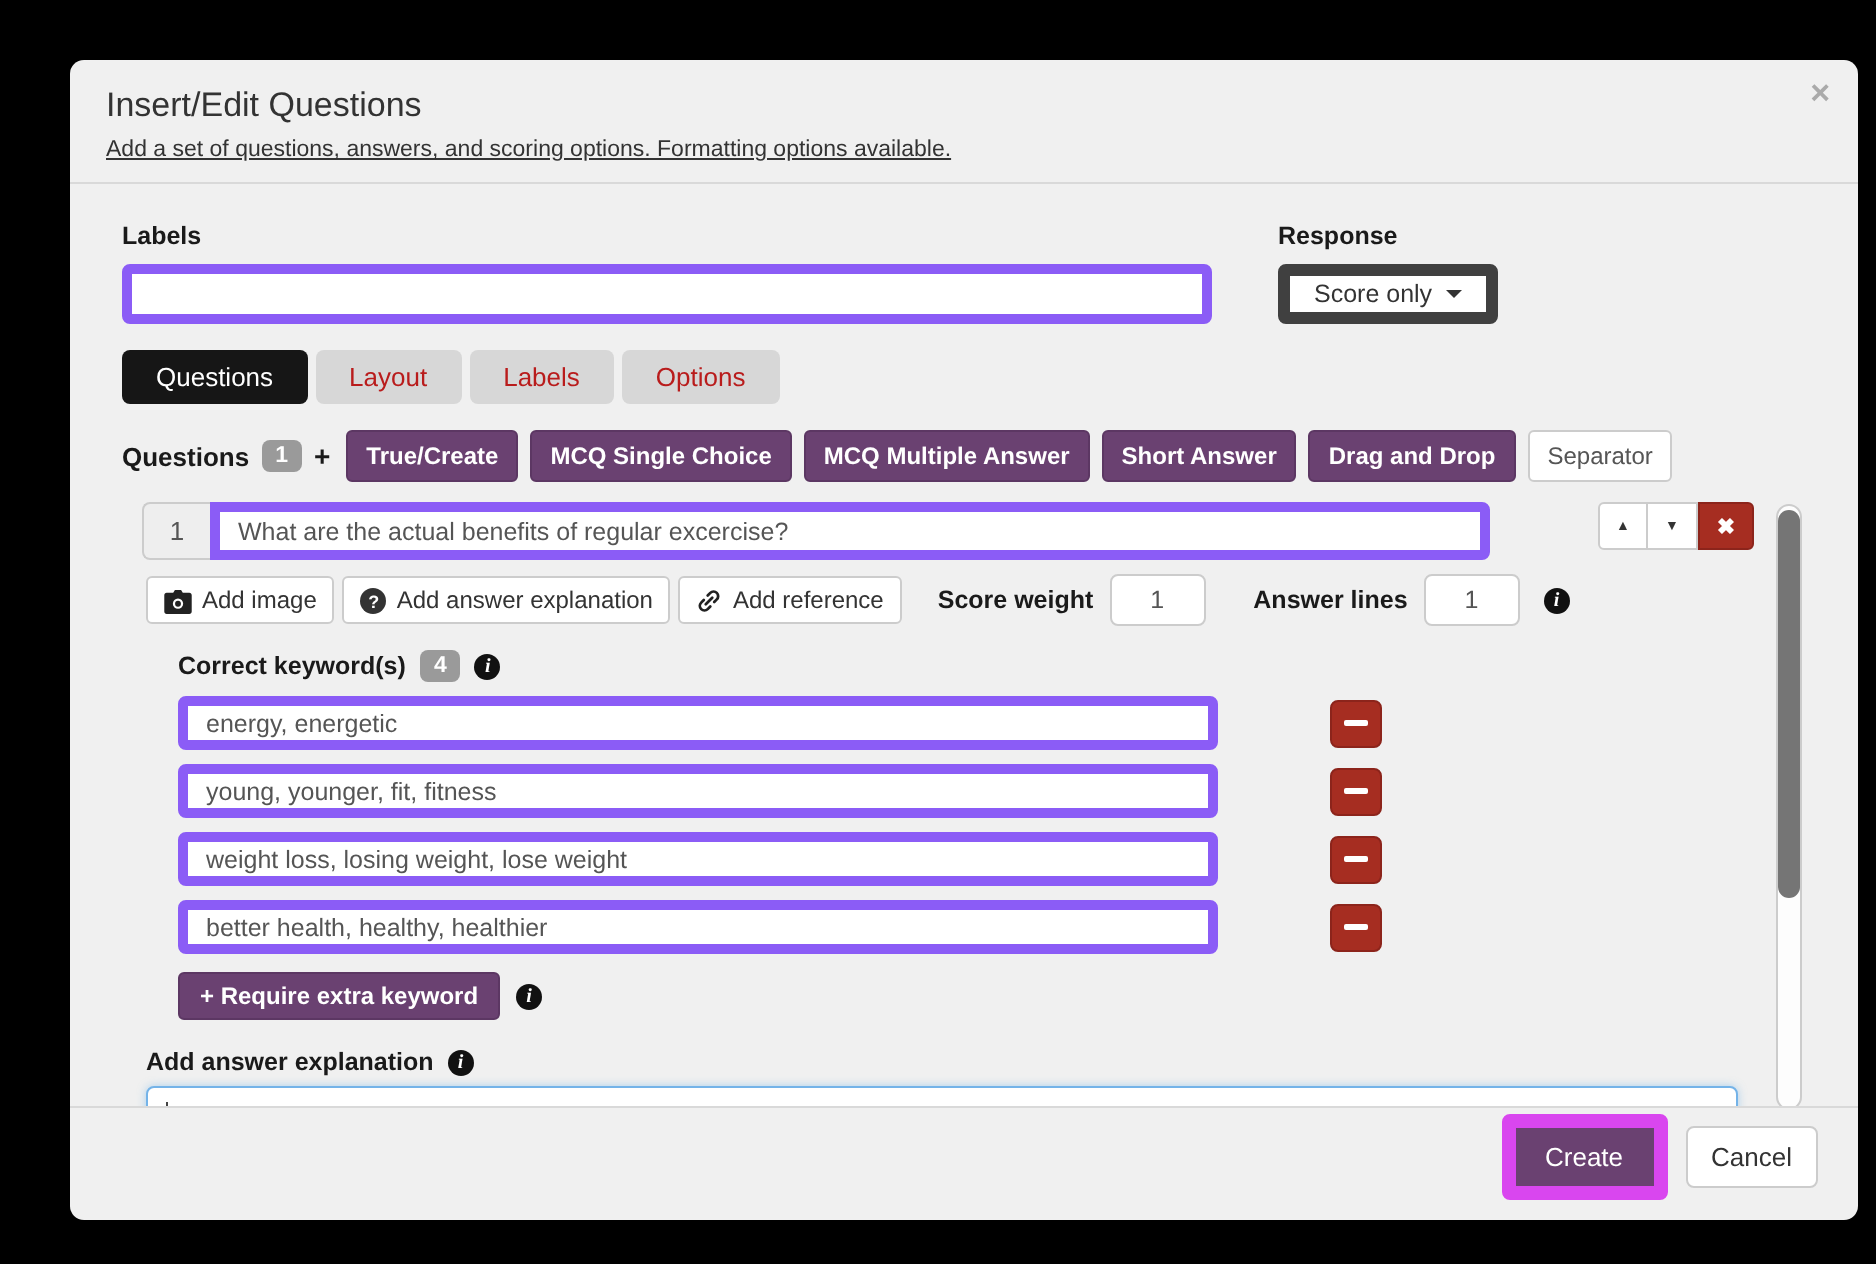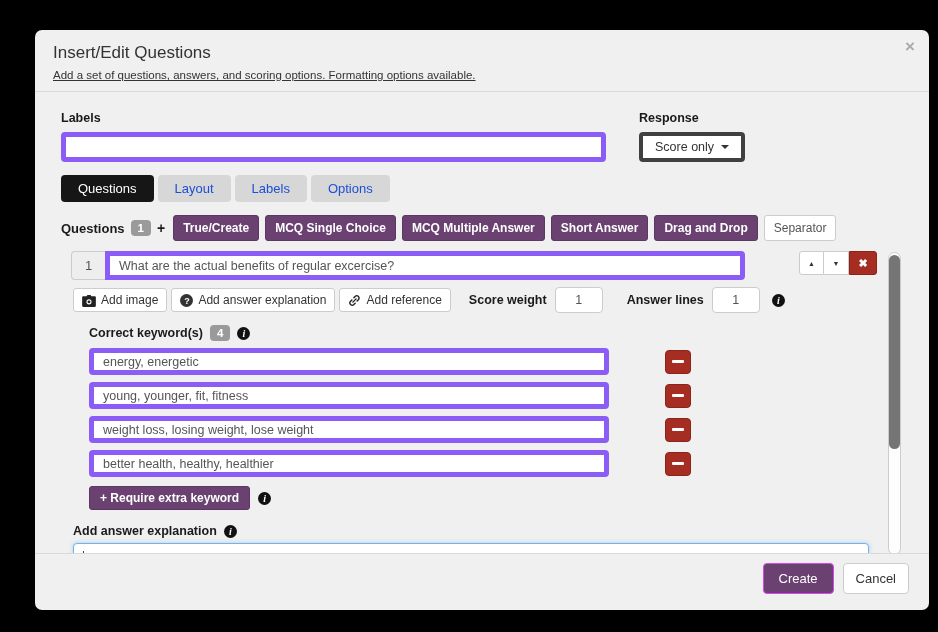--- a/index.html
+++ b/index.html
@@ -17,27 +17,27 @@
 
   
   .modal-body { flex:1 1 auto; padding:19px 26px 0 26px; position:relative; overflow:hidden; }
 
   .row1 { display:flex; }
   .col-title { width:545px; }
   .col-response { margin-left:33px; }
   .field-label { font-size:12.5px; font-weight:700; color:#1a1a1a; margin-bottom:7px; }
   .text-input { width:100%; height:30px; background:#fff; border:5px solid #8b5cf6; border-radius:4px;
                 font-family:"Liberation Sans",sans-serif; font-size:12.5px; color:#555; padding:0 9px; outline:none; }
-  .dropdown-btn { height:30px; background:#fff; border:4px solid #404040; border-radius:4px; padding:0 12px;
+  .dropdown-btn { height:30px; background:#fff; border:6px solid #404040; border-radius:4px; padding:0 12px;
                   font-size:12.5px; color:#333; display:inline-flex; align-items:center; gap:7px; cursor:pointer; }
   .caret-down { width:0; height:0; border-left:4px solid transparent; border-right:4px solid transparent; border-top:4px solid #333; display:inline-block; }
 
   
   .tabs { display:flex; gap:4px; margin-top:13px; }
-  .tab { font-size:13px; padding:6px 17px; border-radius:4px; background:#d7d7d7; color:#1d4ed8; cursor:pointer; }
+  .tab { font-size:13px; padding:6px 17px; border-radius:4px; background:#d7d7d7; color:#b91c1c; cursor:pointer; }
   .tab.active { background:#161616; color:#fff; }
 
   
   .qbar { display:flex; align-items:center; gap:6px; margin-top:13px; }
   .qbar-label { font-size:13px; font-weight:700; color:#1a1a1a; }
   .count-badge { background:#9a9a9a; color:#fff; font-size:11.5px; font-weight:700; border-radius:4px; padding:2px 7px; }
   .plus-btn { font-size:14px; font-weight:700; color:#1a1a1a; cursor:pointer; margin-right:2px; }
   .type-btn { background:#6a4171; color:#fff; font-size:12px; font-weight:600; padding:5px 9px; border-radius:3px; border:1px solid #5c3763; cursor:pointer; white-space:nowrap; }
   .type-btn.plain { background:#fff; color:#555; border:1px solid #ccc; font-weight:400; }
 
@@ -84,21 +84,21 @@
                border:1px solid #74b3e8; border-radius:4px; box-shadow:0 0 4px rgba(102,175,233,.5); }
   .text-cursor { position:absolute; left:9px; top:7px; width:1px; height:14px; background:#444; }
 
   
   .vscrollbar { position:absolute; right:2px; top:1px; width:13px; height:303px; background:#fdfdfd;
                 border:1px solid #ccc; border-radius:7px; }
   .vthumb { position:absolute; left:0px; top:2px; width:11px; height:194px; background:#757575; border-radius:6px; }
 
   
   .modal-footer { flex:0 0 57px; border-top:1px solid #d9d9d9; display:flex; align-items:center; justify-content:flex-end; padding:0 20px 8px 20px; gap:9px; }
-  .btn-create { background:#6a4171; border:1px solid #d946ef; color:#fff; font-size:13px; padding:7px 15px; border-radius:4px; cursor:pointer; }
+  .btn-create { background:#6a4171; border:7px solid #d946ef; color:#fff; font-size:13px; padding:7px 15px; border-radius:4px; cursor:pointer; }
   .btn-cancel { background:#fff; border:1px solid #ccc; color:#333; font-size:13px; padding:7px 12px; border-radius:4px; cursor:pointer; }
 
   .icon-svg { display:inline-block; vertical-align:-2px; }
   .q-circle { width:13px; height:13px; border-radius:50%; background:#333; color:#fff; font-size:9px; font-weight:700;
               display:inline-flex; align-items:center; justify-content:center; }
 </style>
 </head>
 <body>
 
 <div class="modal">

